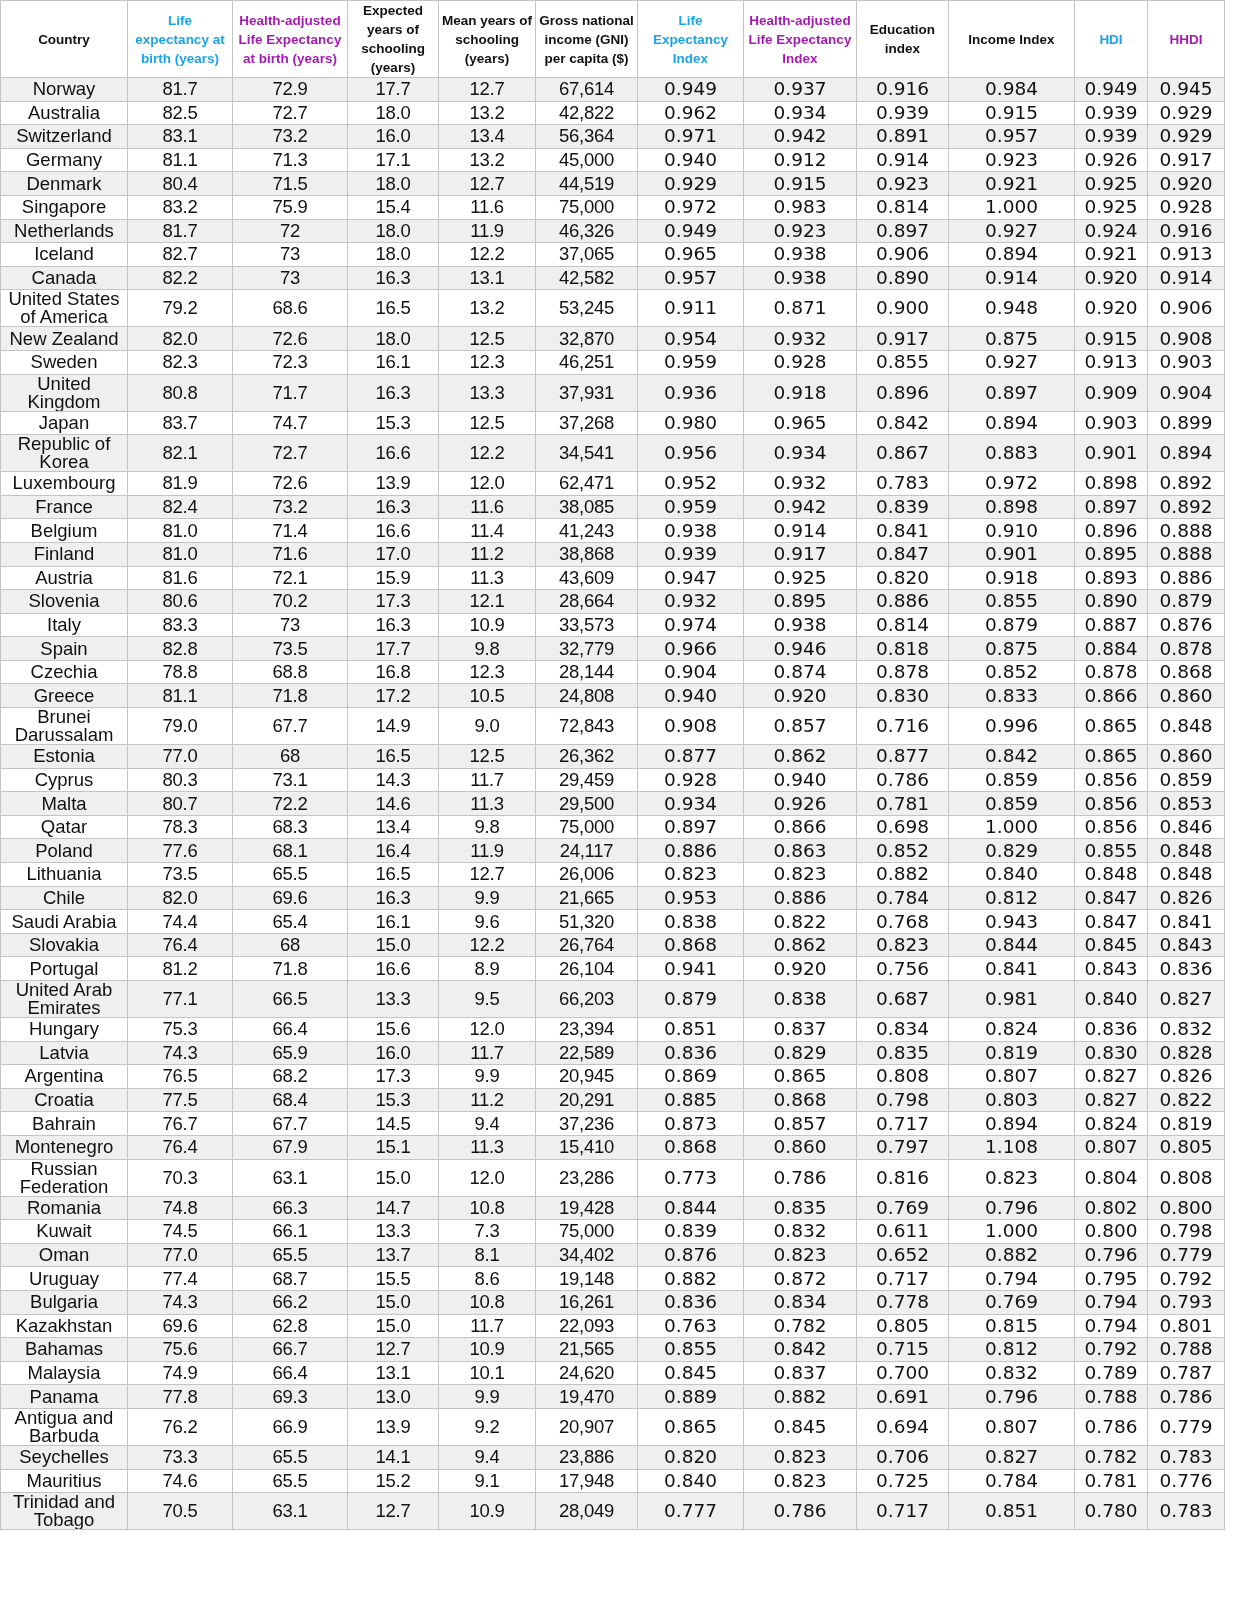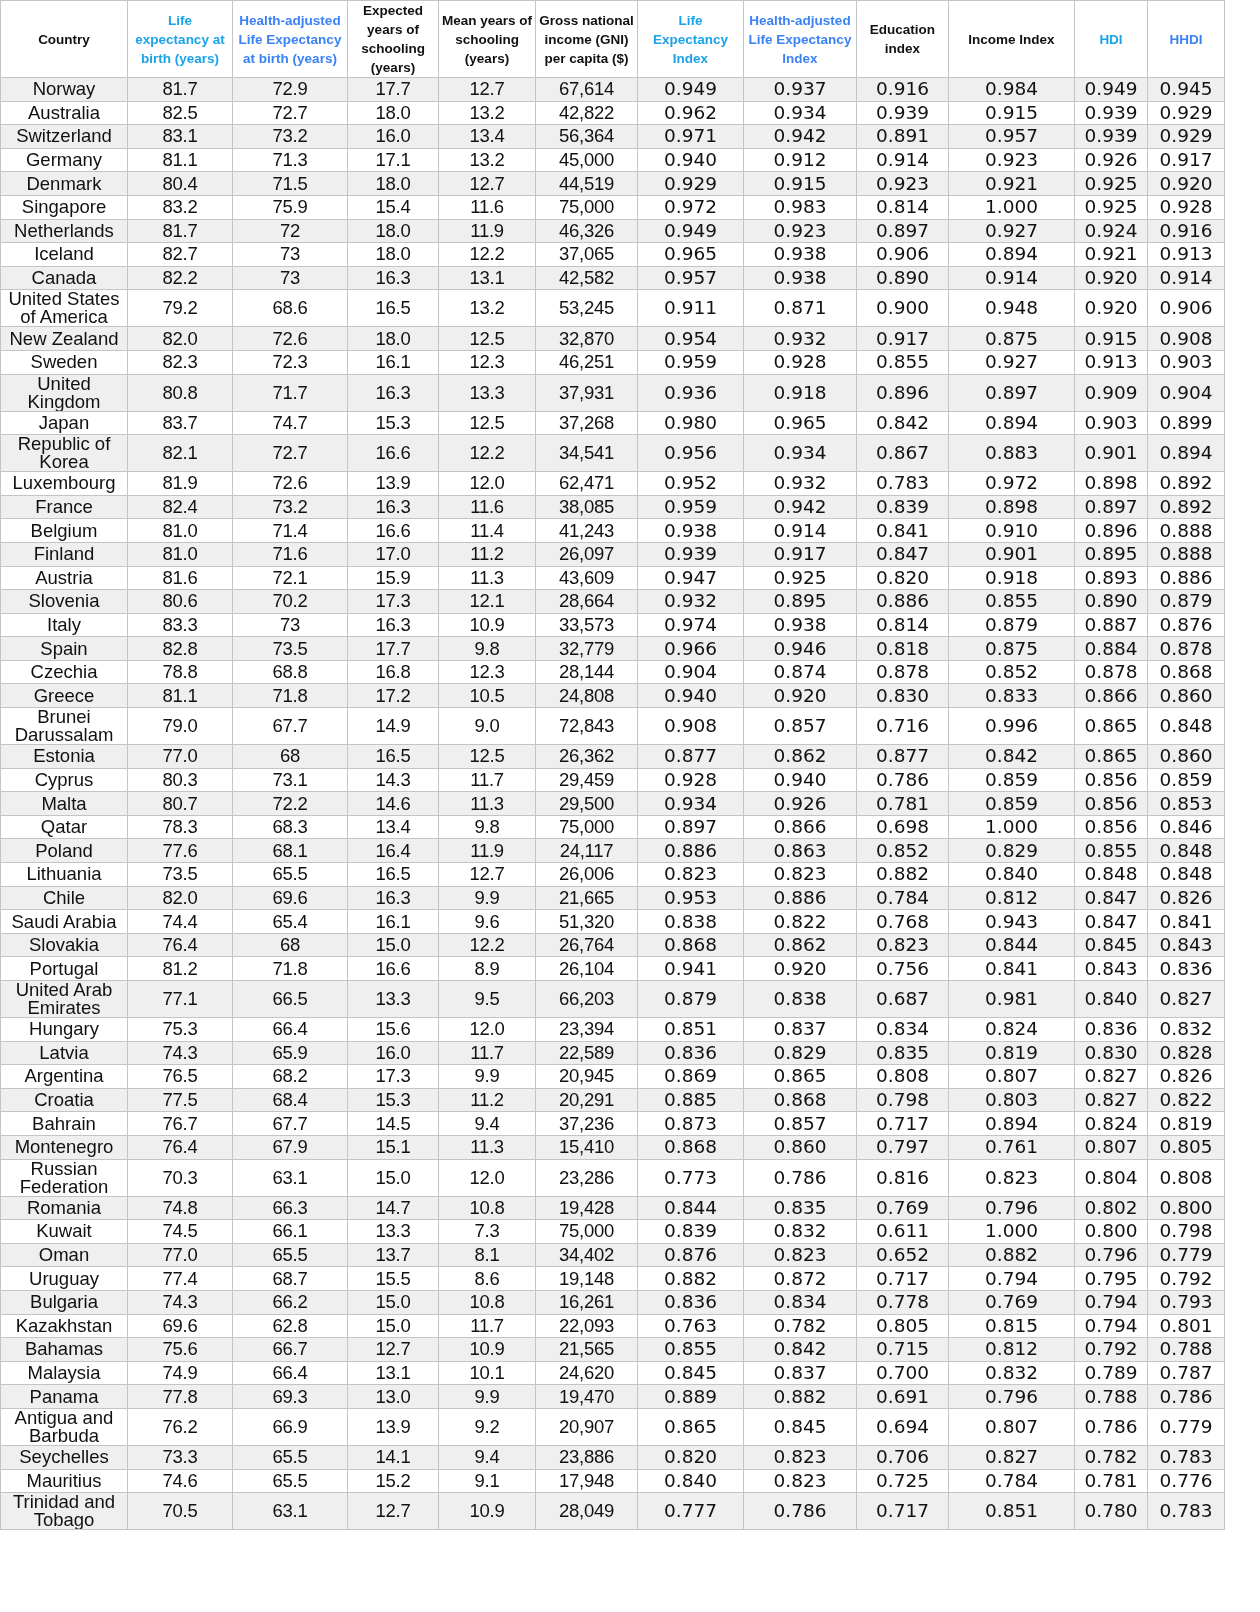--- a/index.html
+++ b/index.html
@@ -19,21 +19,21 @@
     overflow: hidden;
   }
   table.hdi th {
     height: 70px;
     font-weight: bold;
     font-size: 13.5px;
     line-height: 19px;
     background: #ffffff;
   }
   th.blue { color: #1aa3e8; }
-  th.purple { color: #3b82f6; }
+  th.purple { color: #a21caf; }
   th.black { color: #111; margin-top: 14px; }
   table.hdi td {
     height: 22.6px;
     font-size: 18.5px;
     line-height: 18px;
   }
   td.country {
     font-size: 14px;
     line-height: 13px;
     padding-bottom: 3px;
@@ -331,21 +331,21 @@
         <td class="idx">0.910</td>
         <td class="idx">0.896</td>
         <td class="idx">0.888</td>
       </tr>
       <tr>
         <td class="country first-col">Finland</td>
         <td class="narrow">81.0</td>
         <td class="narrow">71.6</td>
         <td class="narrow">17.0</td>
         <td class="narrow">11.2</td>
-        <td class="narrow">26,097</td>
+        <td class="narrow">38,868</td>
         <td class="idx">0.939</td>
         <td class="idx">0.917</td>
         <td class="idx">0.847</td>
         <td class="idx">0.901</td>
         <td class="idx">0.895</td>
         <td class="idx">0.888</td>
       </tr>
       <tr>
         <td class="country first-col">Austria</td>
         <td class="narrow">81.6</td>
@@ -671,21 +671,21 @@
       <tr>
         <td class="country first-col">Montenegro</td>
         <td class="narrow">76.4</td>
         <td class="narrow">67.9</td>
         <td class="narrow">15.1</td>
         <td class="narrow">11.3</td>
         <td class="narrow">15,410</td>
         <td class="idx">0.868</td>
         <td class="idx">0.860</td>
         <td class="idx">0.797</td>
-        <td class="idx">0.761</td>
+        <td class="idx">1.108</td>
         <td class="idx">0.807</td>
         <td class="idx">0.805</td>
       </tr>
       <tr class="two">
         <td class="country first-col">Russian Federation</td>
         <td class="narrow">70.3</td>
         <td class="narrow">63.1</td>
         <td class="narrow">15.0</td>
         <td class="narrow">12.0</td>
         <td class="narrow">23,286</td>

